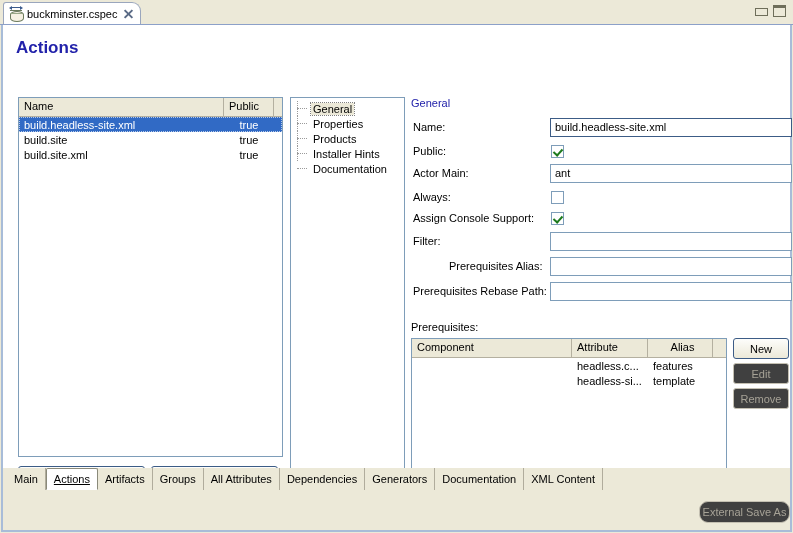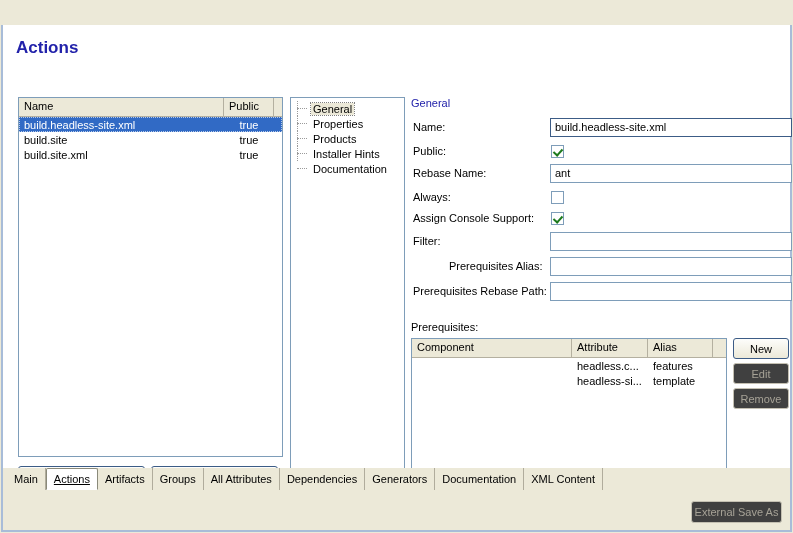--- a/index.html
+++ b/index.html
@@ -401,21 +401,21 @@
   #prereq-table .th {
     font-size: 11px;
     padding: 2px 0 5px 5px;
     box-sizing: border-box;
     border-right: 1px solid #b4b0a0;
     white-space: nowrap;
     overflow: hidden;
   }
   #prereq-table .th.c-component { width: 160px; }
   #prereq-table .th.c-attribute { width: 76px; }
-  #prereq-table .th.c-alias     { width: 65px; }
+  #prereq-table .th.c-alias     { width: 65px; text-align: center; }
   #prereq-table .th.c-pad       { flex: 1 1 auto; border-right: none; }
 
   #prereq-table .trow {
     display: flex;
     height: 15px;
     align-items: center;
   }
   #prereq-table .td {
     font-size: 11px;
     padding-left: 5px;
@@ -486,30 +486,46 @@
     width: 791px;
     height: 39px;
     background: #ece9d8;
     border-left: 2px solid #a8bcd8;
     border-right: 2px solid #a8bcd8;
     border-bottom: 2px solid #a8bcd8;
     box-sizing: border-box;
   }
   #btn-external-save {
     position: absolute;
-    right: 8px; top: 8px;
+    right: 0; top: 8px;
     width: 91px; height: 22px;
-    display: flex; align-items: center; justify-content: center;
+    display: flex; align-items: center; justify-content: center; border-radius: 9px;
   }
 </style>
 </head>
 <body>
 
 <div id="window">
 
+  <div id="tabbar">
+    <div class="editor-tab">
+      <span class="bm-icon">
+        <span class="arrow"></span>
+        <span class="drum"></span>
+        <span class="band"></span>
+      </span>
+      <span class="tab-title">buckminster.cspec</span>
+      <span class="tab-close"></span>
+    </div>
+    <div class="tabbar-underline"></div>
+    <div id="winbtns">
+      <span class="win-min"></span>
+      <span class="win-max"></span>
+    </div>
+  </div>
 
   <div id="editor-body">
 
     <div id="page-title">Actions</div>
 
     <div id="left-table">
       <div class="thead">
         <div class="th c-name">Name</div>
         <div class="th c-public">Public</div>
         <div class="th c-pad"></div>
@@ -566,21 +582,21 @@
         <span class="field-label">Name:</span>
         <input class="field-input focused" type="text" value="build.headless-site.xml" style="">
       </div>
 
       <div class="field-row" style="top:48px;">
         <span class="field-label">Public:</span>
         <span class="checkbox checked"></span>
       </div>
 
       <div class="field-row" style="top:70px;">
-        <span class="field-label">Rebase Name:</span>
+        <span class="field-label">Actor Main:</span>
         <input class="field-input" type="text" value="ant" style="">
       </div>
 
       <div class="field-row" style="top:94px;">
         <span class="field-label">Always:</span>
         <span class="checkbox"></span>
       </div>
 
       <div class="field-row" style="top:115px;">
         <span class="field-label">Assign Console Support:</span>

